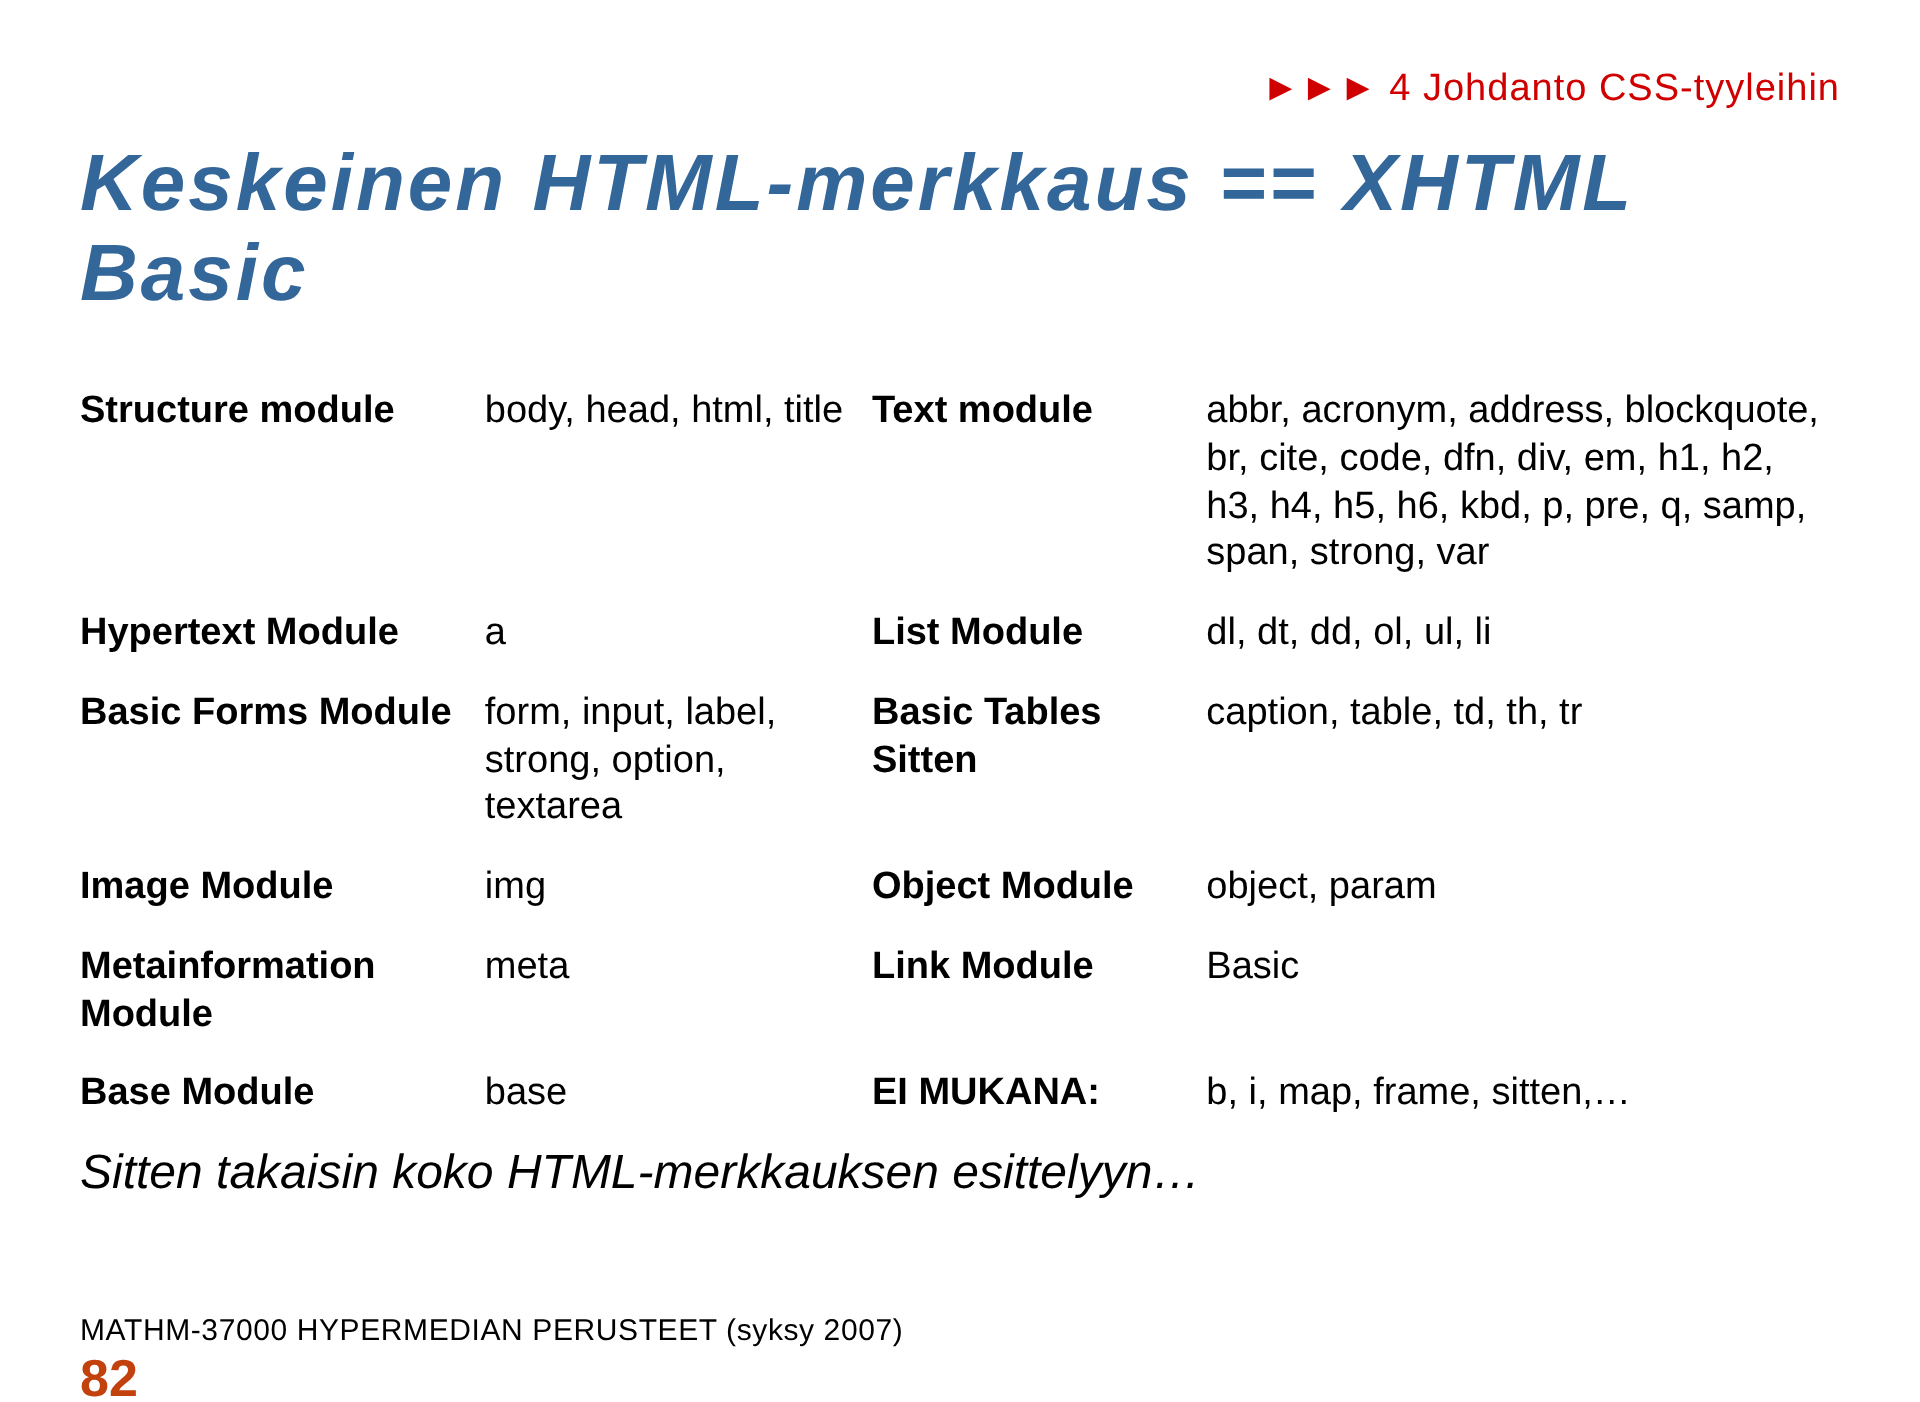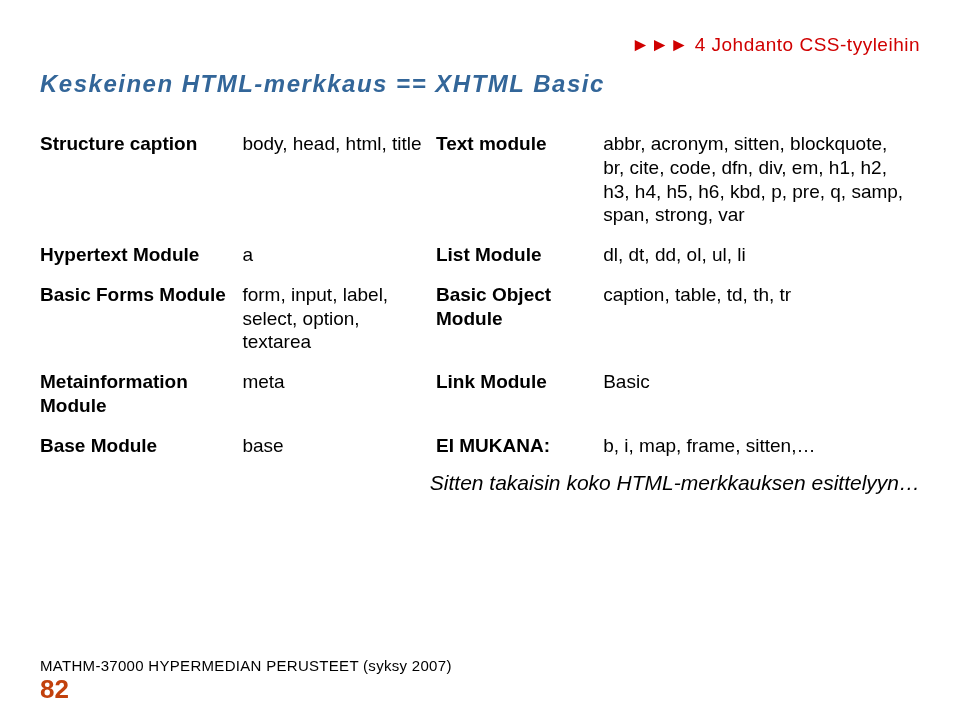--- a/index.html
+++ b/index.html
@@ -20,21 +20,21 @@
     position: absolute;
     top: 14px; right: 40px;
     color: #d00000;
     font-size: 19px;
     letter-spacing: 0.5px;
   }
   .title {
     color: #336699;
     font-style: italic;
     font-weight: bold;
-    font-size: 24px;
+    font-size: 40px;
     letter-spacing: 1.5px;
     margin: 32px 0 28px 0;
   }
   .bullets {
     margin: 0 0 10px 0;
     padding-left: 10px;
   }
   .bullets li {
     list-style: none;
     font-size: 22px;
@@ -63,23 +63,22 @@
     padding: 6px 10px 10px 0;
     vertical-align: top;
     line-height: 1.25;
   }
   table.mods td.key { font-weight: bold; width: 23%; }
   table.mods td.val { width: 22%; }
   table.mods td.key2 { font-weight: bold; width: 19%; }
   table.mods td.val2 { width: 36%; }
   .closing {
     font-style: italic;
-    font-size: 21px;
+    font-size: 24px;
     margin-top: 4px;
-    text-align: right;
   }
   .footer {
     position: absolute;
     bottom: 16px;
     left: 40px; right: 28px;
     display: flex;
     justify-content: space-between;
     align-items: baseline;
     flex-direction: column;
   }
@@ -99,36 +98,42 @@
 <div class="page">
 
   <div class="chapter-tag">►►► 4 Johdanto CSS-tyyleihin</div>
 
   <h1 class="title">Keskeinen HTML-merkkaus == XHTML Basic</h1>
 
 
   <table class="mods">
     <tbody>
         <tr>
-      <td class="key">Structure caption</td>
+      <td class="key">Structure module</td>
       <td class="val">body, head, html, title</td>
       <td class="key2">Text module</td>
-      <td class="val2">abbr, acronym, sitten, blockquote, br, cite, code, dfn, div, em, h1, h2, h3, h4, h5, h6, kbd, p, pre, q, samp, span, strong, var</td>
+      <td class="val2">abbr, acronym, address, blockquote, br, cite, code, dfn, div, em, h1, h2, h3, h4, h5, h6, kbd, p, pre, q, samp, span, strong, var</td>
     </tr>
     <tr>
       <td class="key">Hypertext Module</td>
       <td class="val">a</td>
       <td class="key2">List Module</td>
       <td class="val2">dl, dt, dd, ol, ul, li</td>
     </tr>
     <tr>
       <td class="key">Basic Forms Module</td>
-      <td class="val">form, input, label, select, option, textarea</td>
-      <td class="key2">Basic Object Module</td>
+      <td class="val">form, input, label, strong, option, textarea</td>
+      <td class="key2">Basic Tables Sitten</td>
       <td class="val2">caption, table, td, th, tr</td>
+    </tr>
+    <tr>
+      <td class="key">Image Module</td>
+      <td class="val">img</td>
+      <td class="key2">Object Module</td>
+      <td class="val2">object, param</td>
     </tr>
     <tr>
       <td class="key">Metainformation Module</td>
       <td class="val">meta</td>
       <td class="key2">Link Module</td>
       <td class="val2">Basic</td>
     </tr>
     <tr>
       <td class="key">Base Module</td>
       <td class="val">base</td>

